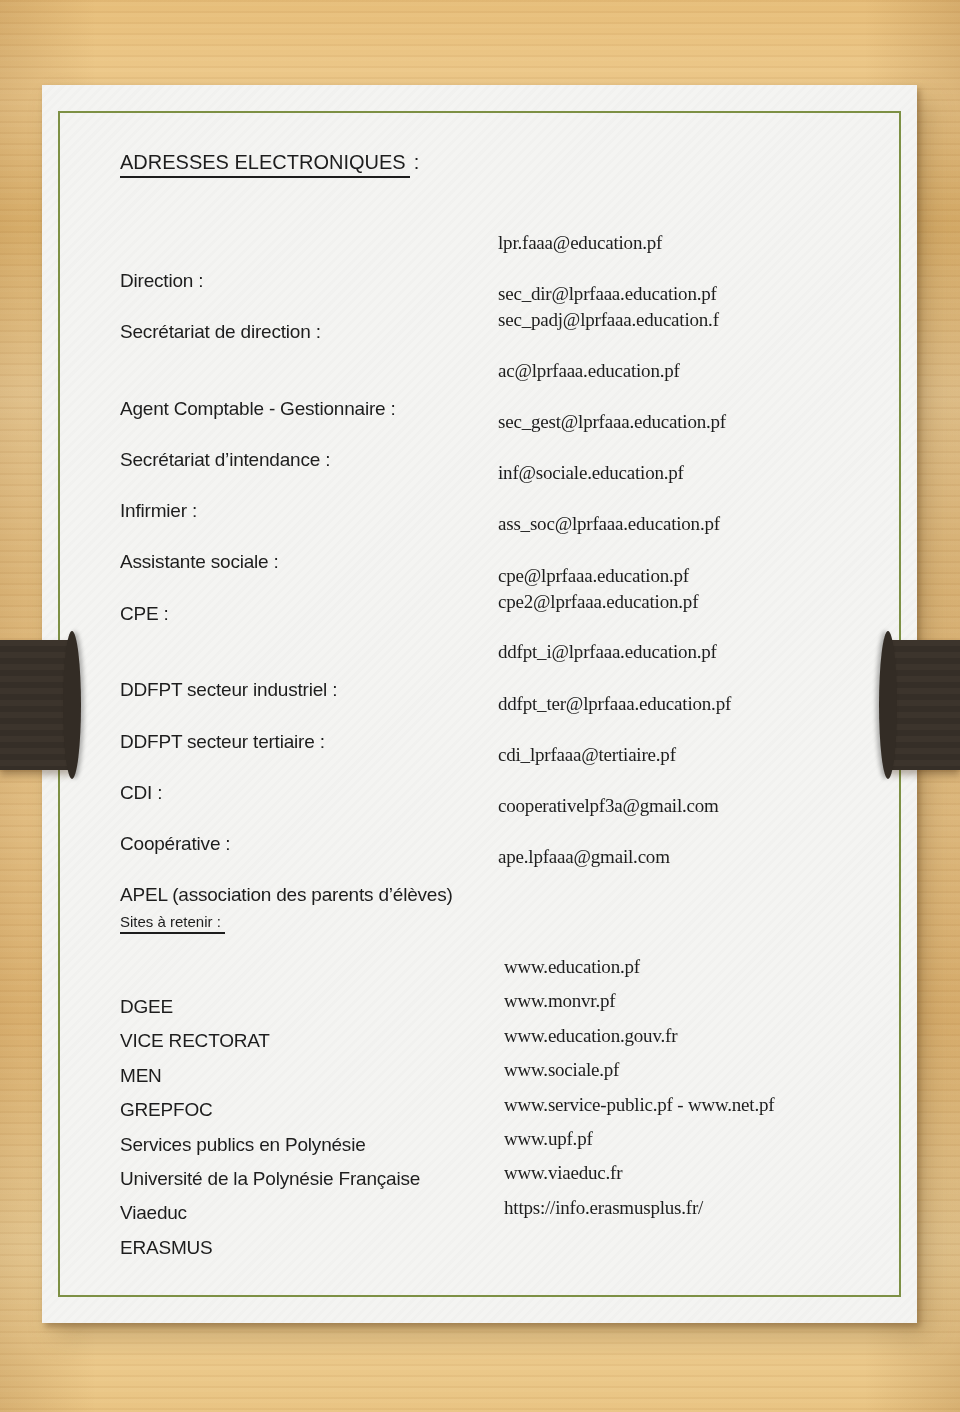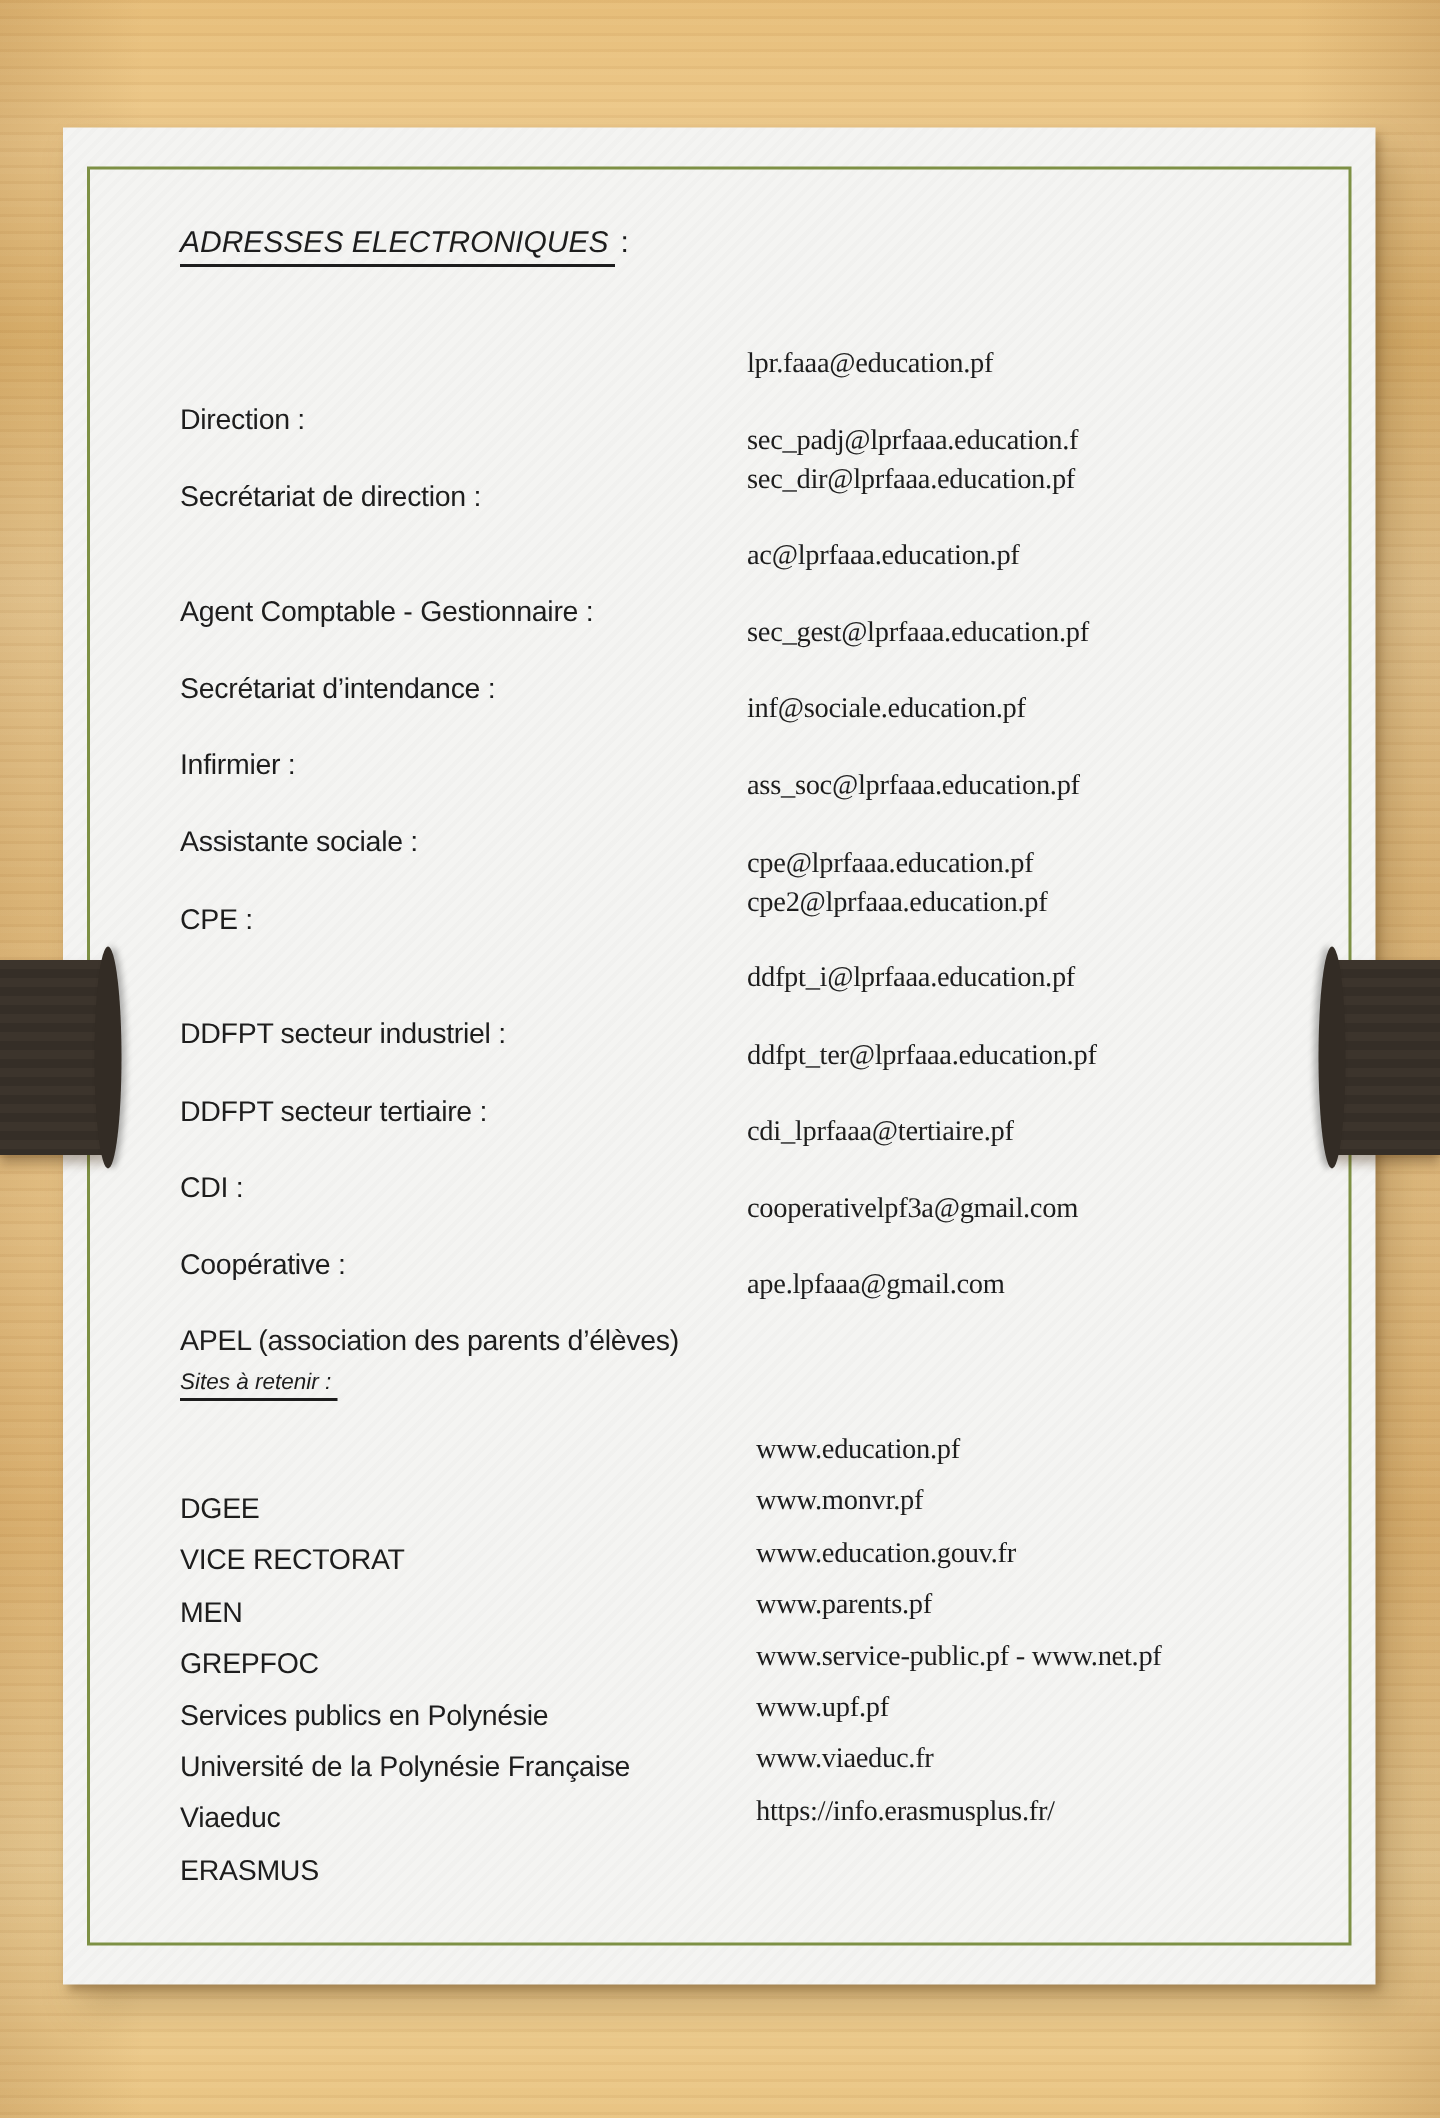--- a/index.html
+++ b/index.html
@@ -16,21 +16,21 @@
     position:absolute;left:42px;top:85px;width:875px;height:1238px;
     background-color:#f4f4f2;
     background-image:repeating-linear-gradient(135deg, rgba(0,0,0,.013) 0 3px, rgba(255,255,255,0) 3px 7px);
     box-shadow:3px 4px 6px rgba(110,78,35,.45), 12px 14px 24px rgba(110,78,35,.30);
   }
   .green-border{
     position:absolute;left:16px;right:16px;top:26px;bottom:26px;
     border:2px solid #7d9044;pointer-events:none;
   }
   .title-row{position:absolute;left:78px;font-size:20px;color:#1d1d1d;white-space:nowrap;}
-  .u-block{display:inline-block;border-bottom:2px solid #1d1d1d;padding-bottom:2px;padding-right:4px;font-style:italic;}
+  .u-block{display:inline-block;border-bottom:2px solid #1d1d1d;padding-bottom:2px;padding-right:4px;}
   .colon{margin-left:4px;}
   .drow,.srow{position:absolute;left:0;width:100%;font-size:19px;color:#1d1d1d;}
   .lbl{position:absolute;left:78px;white-space:nowrap;letter-spacing:-0.2px;}
   .val{position:absolute;left:456px;white-space:nowrap;letter-spacing:-0.2px;font-family:Liberation Serif, serif;}
   .srow .val{left:462px;}
   .vline{line-height:26px;}
   .drow .lbl,.srow .lbl{line-height:26px;margin-top:38px;}
   .ribbon{
     position:absolute;top:640px;height:130px;width:72px;
     background:repeating-linear-gradient(180deg,#3c342c 0 6px,#352e27 6px 12px);
@@ -58,22 +58,22 @@
   <div class="drow" style="top:145px">
     <div class="lbl">Direction :</div>
     <div class="val">
       <div class="vline">lpr.faaa@education.pf</div>
     </div>
   </div>
 
   <div class="drow" style="top:196px">
     <div class="lbl">Secrétariat de direction :</div>
     <div class="val">
+      <div class="vline">sec_dir@lprfaaa.education.pf</div>
       <div class="vline">sec_padj@lprfaaa.education.f</div>
-      <div class="vline">sec_dir@lprfaaa.education.pf</div>
     </div>
   </div>
 
   <div class="drow" style="top:273px">
     <div class="lbl">Agent Comptable - Gestionnaire :</div>
     <div class="val">
       <div class="vline">ac@lprfaaa.education.pf</div>
     </div>
   </div>
 
@@ -155,21 +155,21 @@
     <div class="val">www.monvr.pf</div>
   </div>
 
   <div class="srow" style="top:940px">
     <div class="lbl">MEN</div>
     <div class="val">www.education.gouv.fr</div>
   </div>
 
   <div class="srow" style="top:974px">
     <div class="lbl">GREPFOC</div>
-    <div class="val">www.parents.pf</div>
+    <div class="val">www.sociale.pf</div>
   </div>
 
   <div class="srow" style="top:1009px">
     <div class="lbl">Services publics en Polynésie</div>
     <div class="val">www.service-public.pf  - www.net.pf</div>
   </div>
 
   <div class="srow" style="top:1043px">
     <div class="lbl">Université de la Polynésie Française</div>
     <div class="val">www.upf.pf</div>

